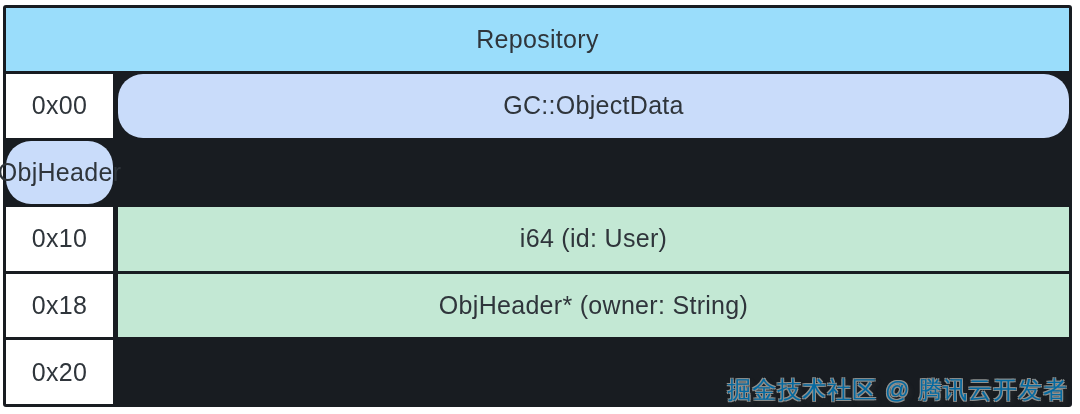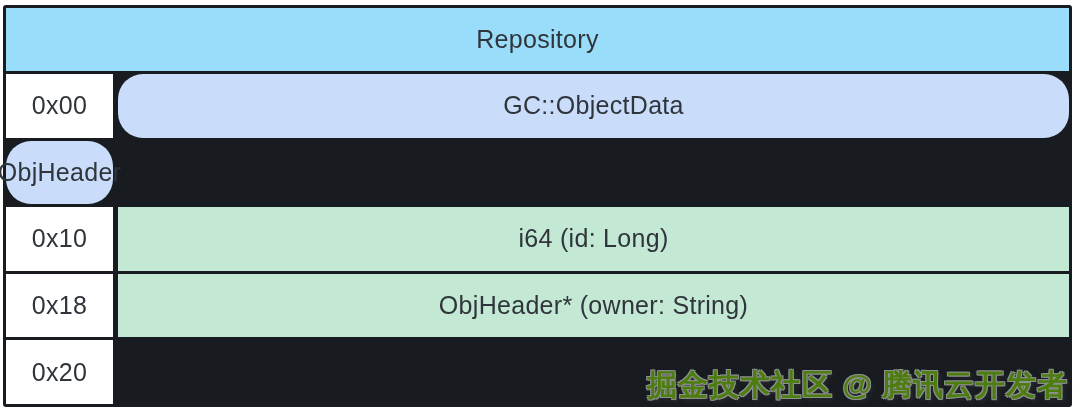--- a/index.html
+++ b/index.html
@@ -55,23 +55,23 @@
     display: flex;
     align-items: center;
     justify-content: center;
   }
   .field-cell.blue  { background: var(--pointer-bg, #c9dcfa); border-radius: 25px; }
   .field-cell.green { background: var(--value-bg,  #c3e8d4); }
   .watermark {
     position: absolute;
     right: 12px;
     bottom: 8px;
-    font-size: 30px;
-    font-weight: 700;
-    color: #4d7c0f;
+    font-size: 24px;
+    font-weight: 400;
+    color: #0369a1;
     letter-spacing: 1px;
     white-space: nowrap;
     text-shadow:
       -1px -1px 0 #8d9190,
        1px -1px 0 #8d9190,
       -1px  1px 0 #8d9190,
        1px  1px 0 #8d9190,
        3px  3px 4px rgba(60,60,60,0.45);
   }
 </style>
@@ -96,21 +96,21 @@
     <div class="field-cell blue">
       <span class="cell-text field-label">ObjHeader</span>
     </div>
   </div>
 
   <div class="row">
     <div class="offset-cell">
       <span class="cell-text offset-label">0x10</span>
     </div>
     <div class="field-cell green">
-      <span class="cell-text field-label">i64 (id: Long)</span>
+      <span class="cell-text field-label">i64 (id: User)</span>
     </div>
   </div>
 
   <div class="row">
     <div class="offset-cell">
       <span class="cell-text offset-label">0x18</span>
     </div>
     <div class="field-cell green">
       <span class="cell-text field-label">ObjHeader* (owner: String)</span>
     </div>

